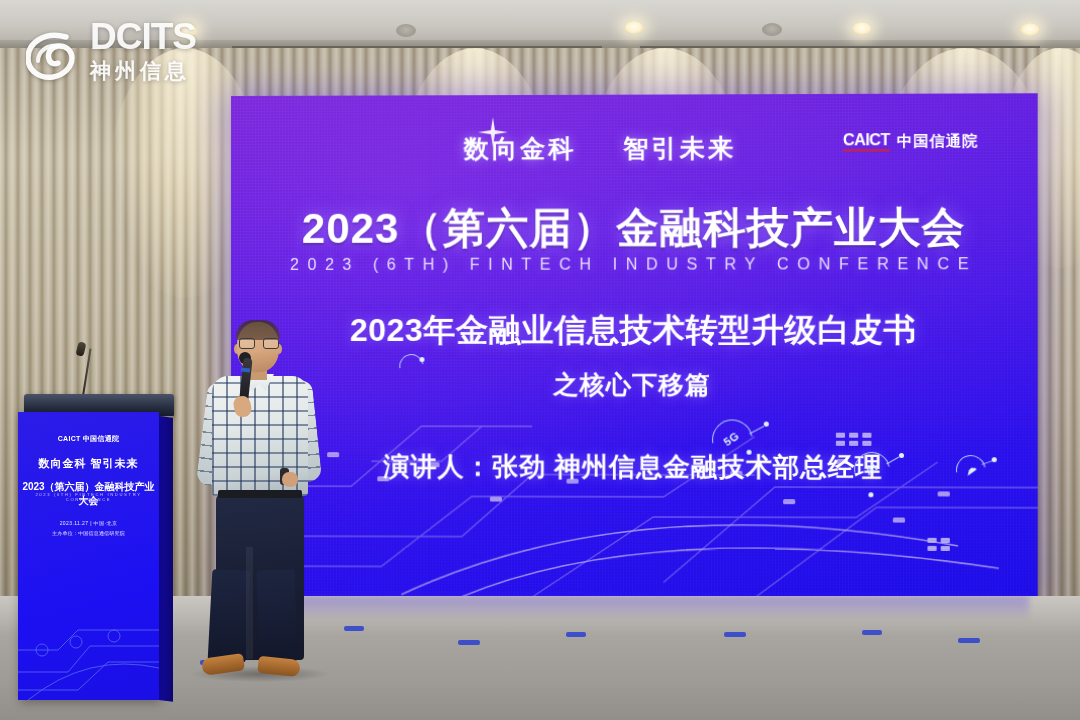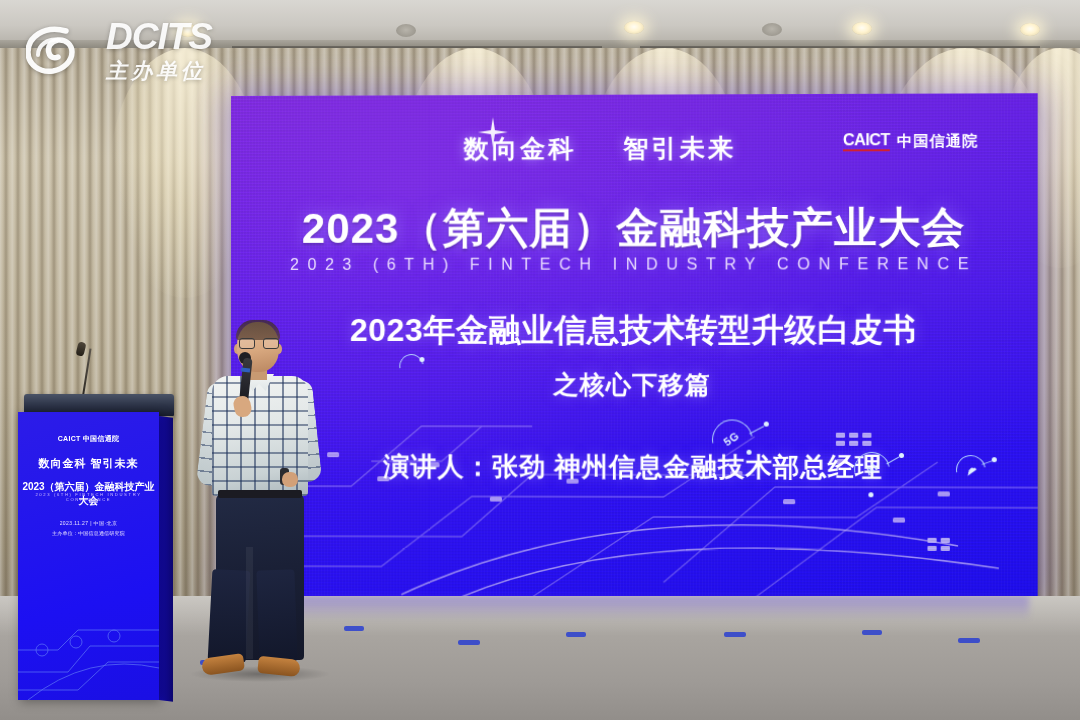--- a/index.html
+++ b/index.html
@@ -264,24 +264,23 @@
   .p-legR{position:absolute;left:62px;top:248px;width:38px;height:92px;background:linear-gradient(175deg,#1e2540,#12172a);border-radius:4px;transform:rotate(-2deg);}
   .p-shoeL{position:absolute;left:6px;top:334px;width:42px;height:17px;border-radius:9px 5px 5px 9px;background:linear-gradient(180deg,#c4823f,#8a5420);transform:rotate(-8deg);}
   .p-shoeR{position:absolute;left:62px;top:336px;width:42px;height:17px;border-radius:5px 9px 9px 5px;background:linear-gradient(180deg,#c4823f,#8a5420);transform:rotate(6deg);}
   .p-shadow{
     position:absolute;left:-6px;top:344px;width:140px;height:16px;border-radius:50%;
     background:radial-gradient(ellipse,rgba(0,0,0,.30),rgba(0,0,0,0) 70%);
   }
 
   
   .watermark{
-    position:absolute;left:26px;top:18px;display:flex;align-items:center;gap:24px;
+    position:absolute;left:26px;top:18px;display:flex;align-items:flex-end;gap:8px;
     color:rgba(255,255,255,.92);
     filter:drop-shadow(0 1px 2px rgba(0,0,0,.28));
-    font-style:italic;
   }
   .wm-swirl{width:56px;height:50px;}
   .wm-text{display:flex;flex-direction:column;line-height:1;}
   .wm-en{font-size:37px;font-weight:bold;letter-spacing:-1px;}
   .wm-cn{font-size:21px;font-weight:bold;letter-spacing:4px;margin-top:5px;}
 </style>
 </head>
 <body>
 
 <div class="scene">
@@ -474,17 +473,17 @@
     <div class="p-handR"></div>
   </div>
 
   <div class="watermark">
     <svg class="wm-swirl" viewBox="0 0 56 50">
       <path d="M40 6 C18 0 2 12 2 27 C2 40 14 48 27 46 C38 44 46 36 46 27 C46 20 40 14 32 15 C25 16 21 22 23 28 C24 32 28 34 32 32" fill="none" stroke="#ffffff" stroke-width="5.5" stroke-linecap="round" opacity="0.95"></path>
       <path d="M12 30 C12 20 22 13 33 15" fill="none" stroke="#ffffff" stroke-width="4" stroke-linecap="round" opacity="0.9"></path>
     </svg>
     <div class="wm-text">
       <span class="wm-en">DCITS</span>
-      <span class="wm-cn">主办单位</span>
+      <span class="wm-cn">神州信息</span>
     </div>
   </div>
 
 </div>
 
 </body></html>

